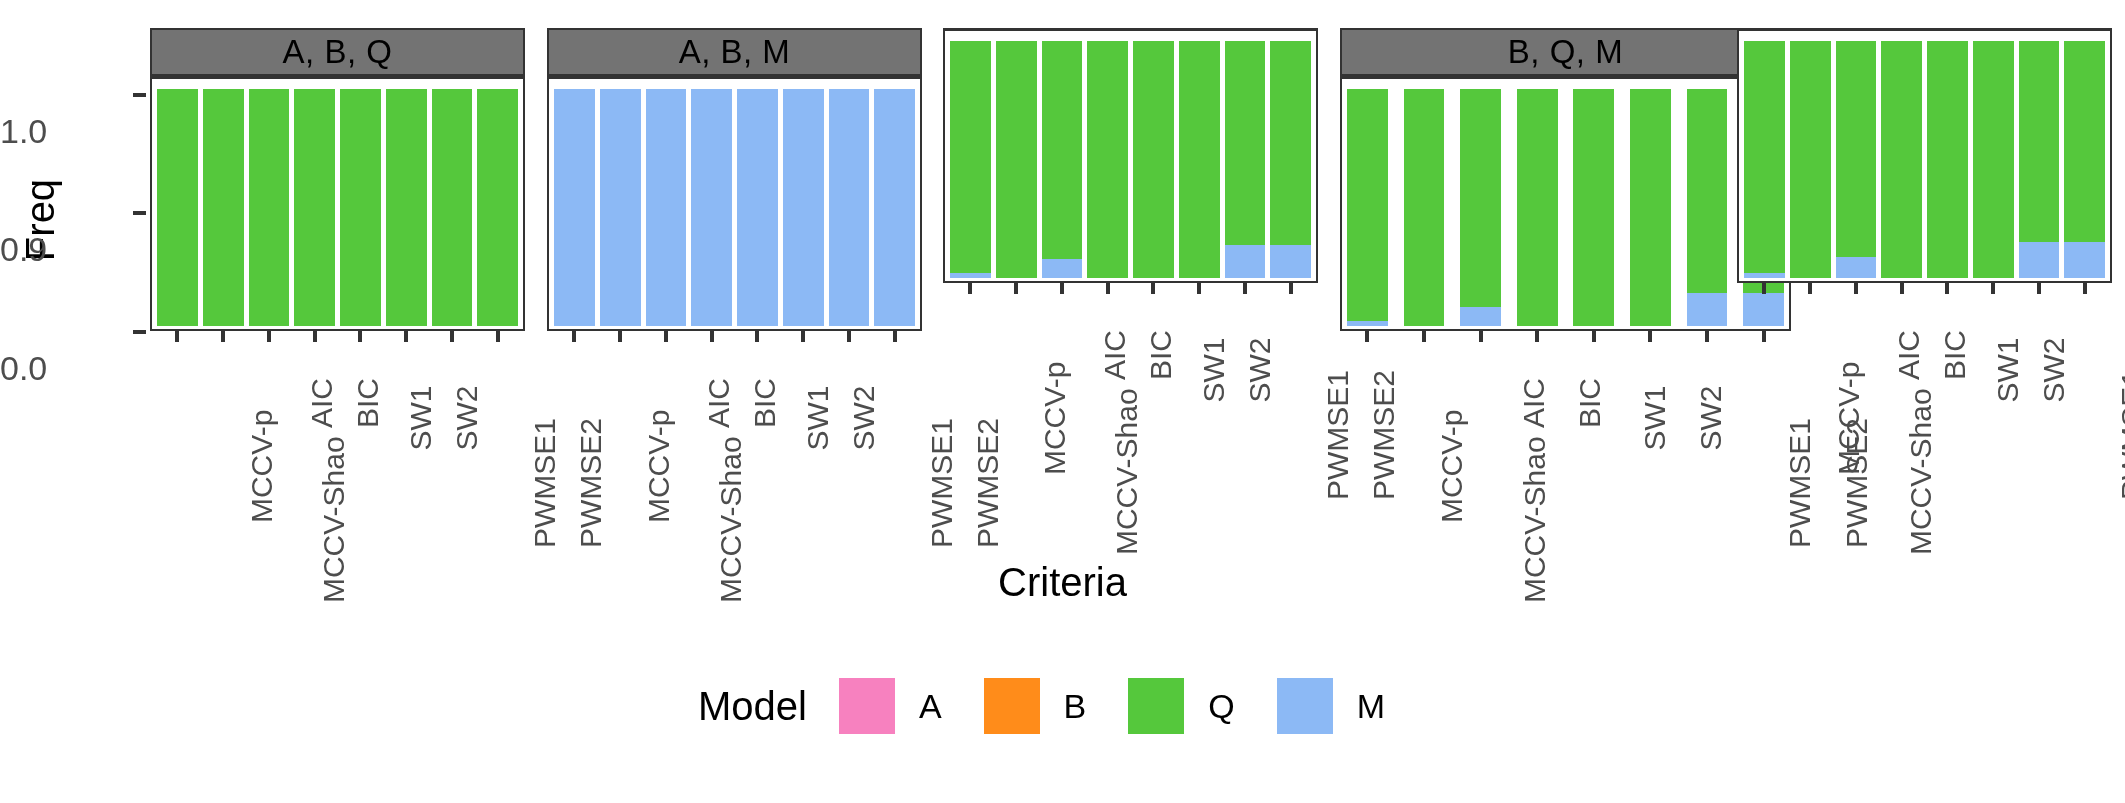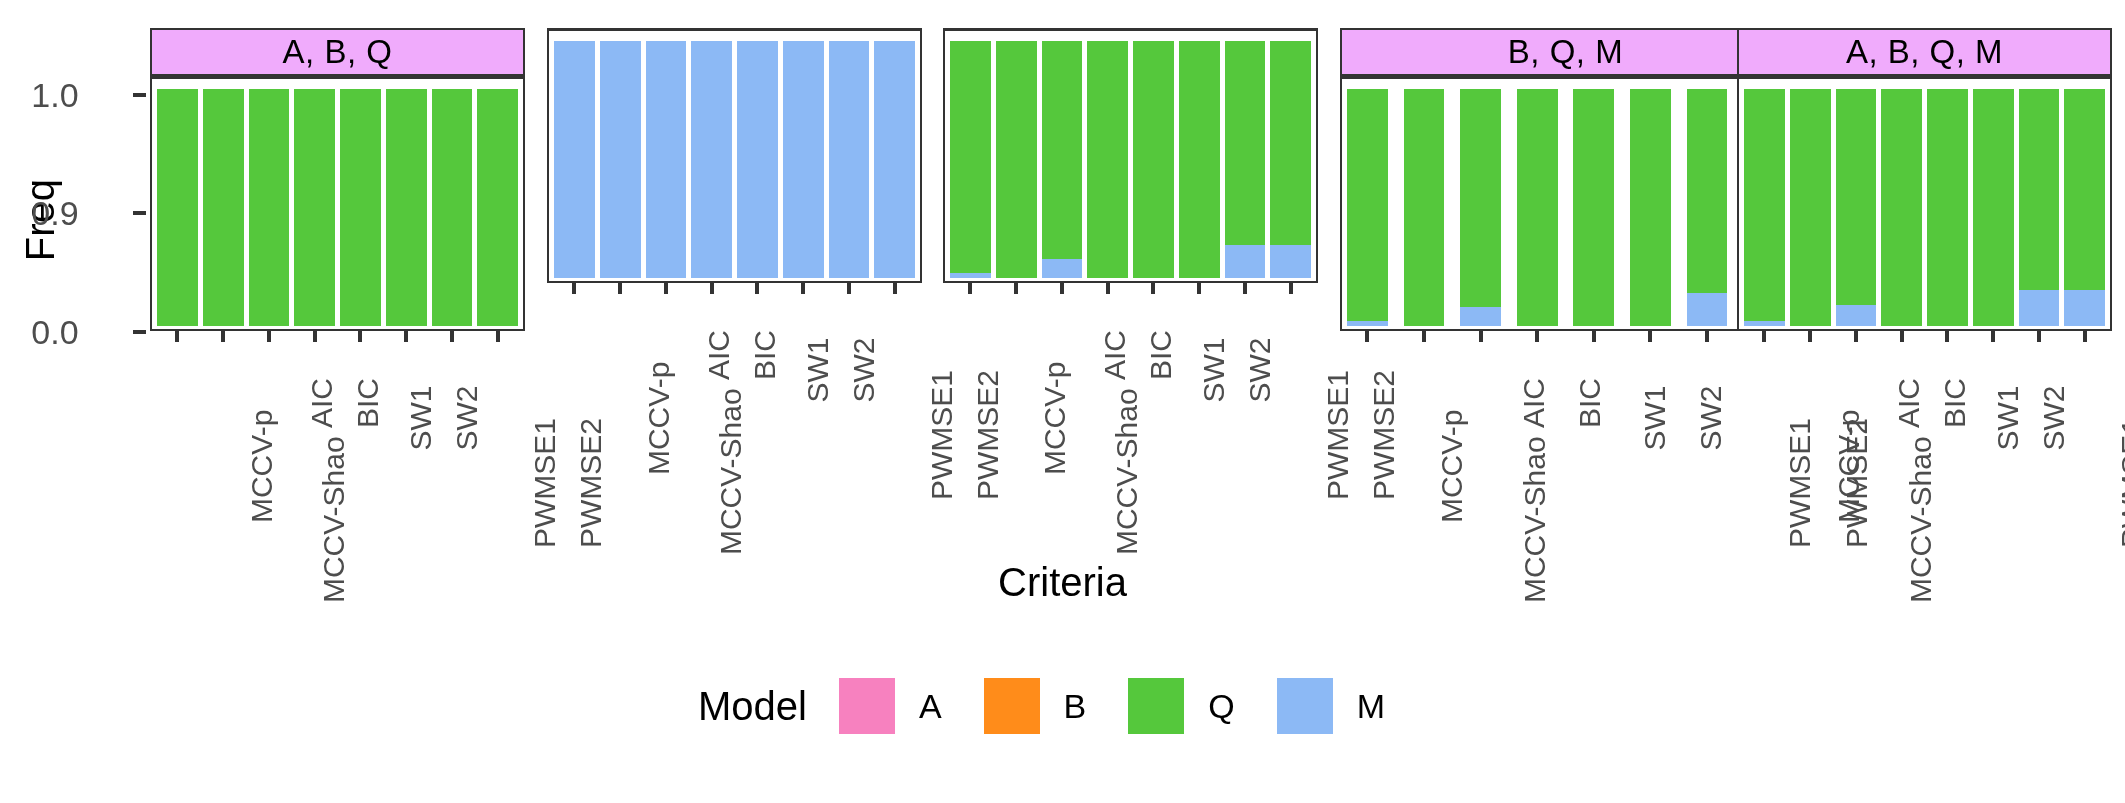--- a/index.html
+++ b/index.html
@@ -21,41 +21,42 @@
     color:#000;
     transform-origin:left top;
     transform:rotate(-90deg) translate(-220px,0);
     text-align:center;
     white-space:nowrap;
   }
   .ytick-label{
     position:absolute;
     right:0;
     width:100px;
-    text-align:center;
+    text-align:left;
     font-size:34px;
     color:#4d4d4d;
     line-height:1;
+    margin-top:36px;
   }
   .ytick-mark{
     position:absolute;
     width:13px;height:4px;
     background:#333;
   }
 
   
   .panel{
     position:absolute;
     top:28px;
     box-sizing:border-box;
   }
   .strip{
     box-sizing:border-box;
     border:2px solid #333;
-    background:#f0abfc;
+    background:#737373;
     height:48px;
     display:flex;align-items:center;justify-content:center;
     font-size:33px;
     color:#000;
     letter-spacing:0.5px;
   }
   .plotbox{
     box-sizing:border-box;
     border:2px solid #333;
     border-top:3px solid #333;
@@ -251,20 +252,21 @@
             <div class="xlabel-slot" style="width: 40.75px;">
               <div class="xlabel">PWMSE1</div>
             </div>
             <div class="xlabel-slot" style="width: 40.75px;">
               <div class="xlabel">PWMSE2</div>
             </div>
           </div>
         </div>
       </div>
       <div class="panel" style="left: 547px; width: 375px;">
+        <div class="strip">A, B, M</div>
         <div class="plotbox" style="height: 255px;">
           <div class="bars">
             <div class="bar" title="MCCV-p" style="width: 40.75px;">
               <div class="seg" style="background: rgb(140, 185, 245); height: 237.143px;"></div>
             </div>
             <div class="bar" title="MCCV-Shao" style="width: 40.75px;">
               <div class="seg" style="background: rgb(140, 185, 245); height: 237.143px;"></div>
             </div>
             <div class="bar" title="AIC" style="width: 40.75px;">
               <div class="seg" style="background: rgb(140, 185, 245); height: 237.143px;"></div>
@@ -506,21 +508,20 @@
             <div class="xlabel-slot" style="width: 40.75px;">
               <div class="xlabel">PWMSE1</div>
             </div>
             <div class="xlabel-slot" style="width: 40.75px;">
               <div class="xlabel">PWMSE2</div>
             </div>
           </div>
         </div>
       </div>
       <div class="panel" style="left: 1737px; width: 375px;">
-        <div class="strip">A, B, Q, M</div>
         <div class="plotbox" style="height: 255px;">
           <div class="bars">
             <div class="bar" title="MCCV-p" style="width: 40.75px;">
               <div class="seg" style="background: rgb(85, 200, 60); height: 232.4px;"></div>
               <div class="seg" style="background: rgb(140, 185, 245); height: 4.74286px;"></div>
             </div>
             <div class="bar" title="MCCV-Shao" style="width: 40.75px;">
               <div class="seg" style="background: rgb(85, 200, 60); height: 237.143px;"></div>
             </div>
             <div class="bar" title="AIC" style="width: 40.75px;">

